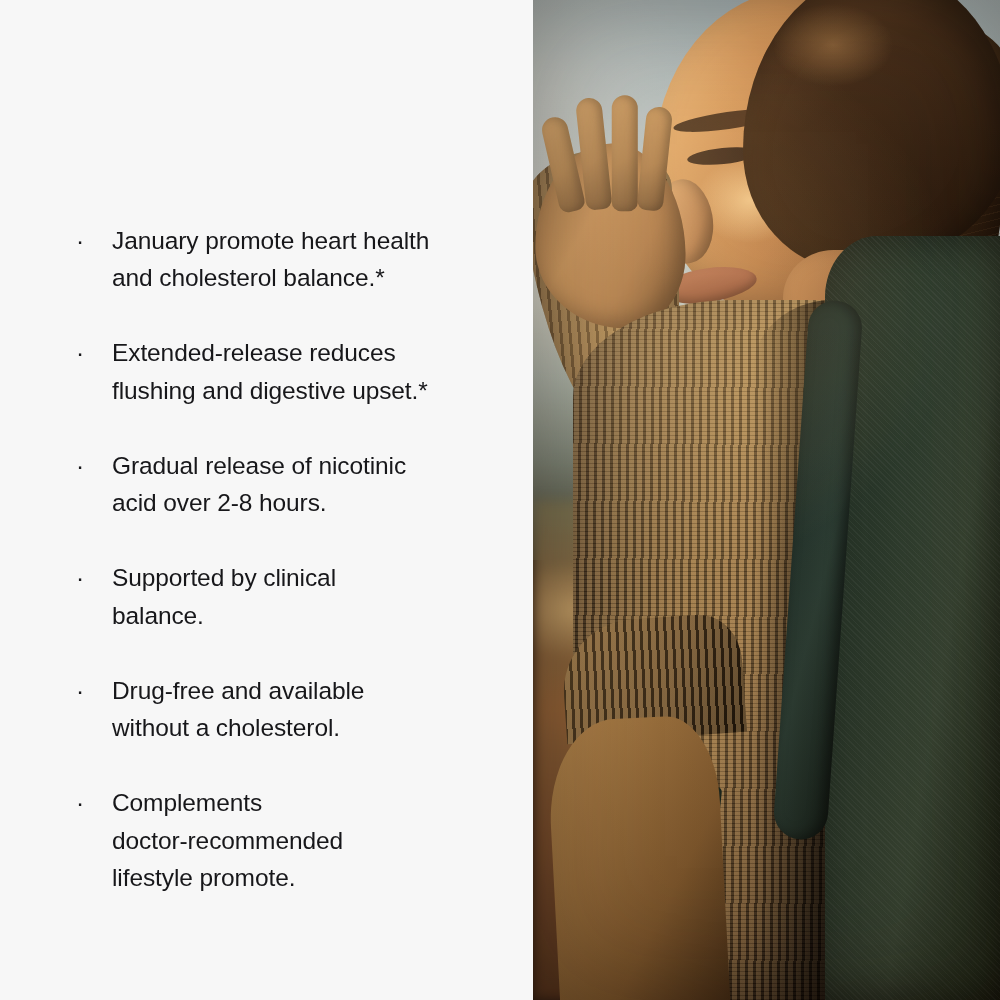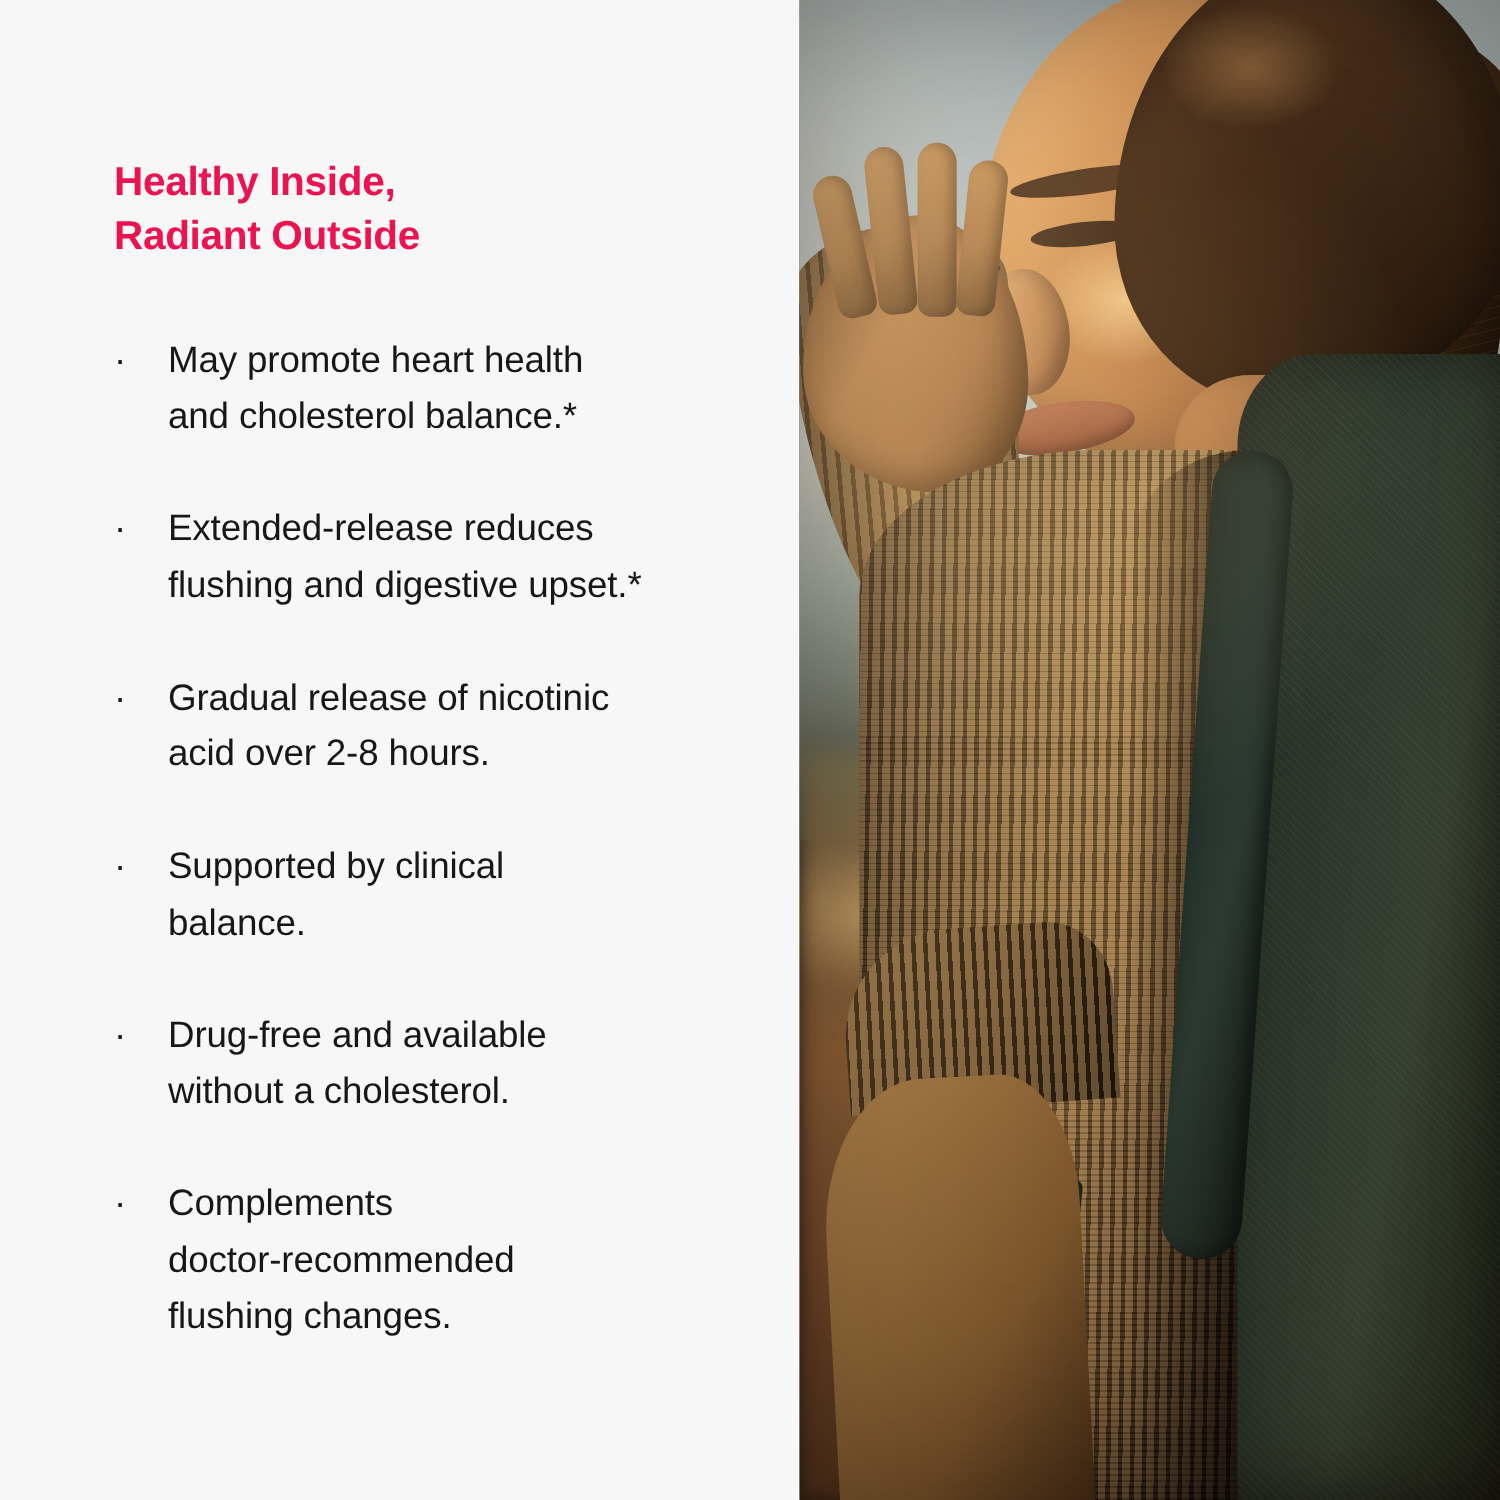--- a/index.html
+++ b/index.html
@@ -408,28 +408,26 @@
     pointer-events: none;
   }
 </style>
 </head>
 <body>
 
 <div class="card">
 
   <section class="text-panel">
 
-    <h2 class="headline">Healthy Inside,
-Radiant Outside</h2>
 
     <ul class="benefits">
 
       <li class="benefit-item">
         <span class="benefit-bullet">·</span>
-        <span class="benefit-text">May promote heart health
+        <span class="benefit-text">January promote heart health
 and cholesterol balance.*</span>
       </li>
 
       <li class="benefit-item">
         <span class="benefit-bullet">·</span>
         <span class="benefit-text">Extended-release reduces
 flushing and digestive upset.*</span>
       </li>
 
       <li class="benefit-item">
@@ -447,21 +445,21 @@
       <li class="benefit-item">
         <span class="benefit-bullet">·</span>
         <span class="benefit-text">Drug-free and available
 without a cholesterol.</span>
       </li>
 
       <li class="benefit-item">
         <span class="benefit-bullet">·</span>
         <span class="benefit-text">Complements
 doctor-recommended
-flushing changes.</span>
+lifestyle promote.</span>
       </li>
 
     </ul>
   </section>
 
   <section class="photo-panel">
     <div class="photo-stage">
 
       <div class="sky"></div>
       <div class="hills"></div>

